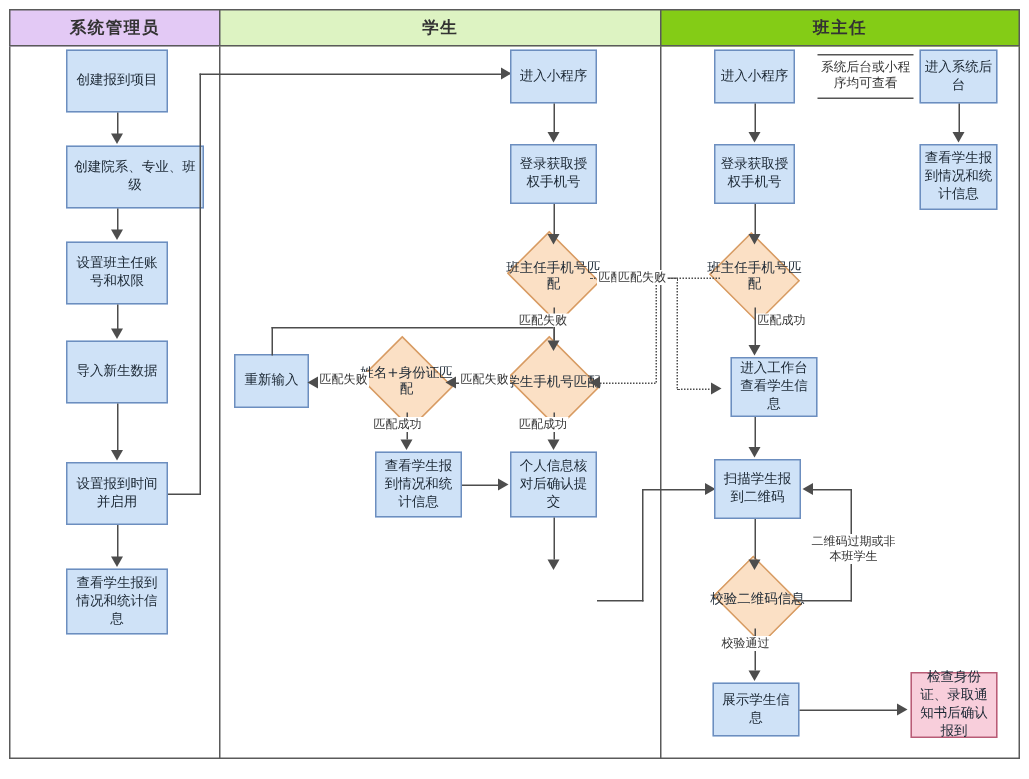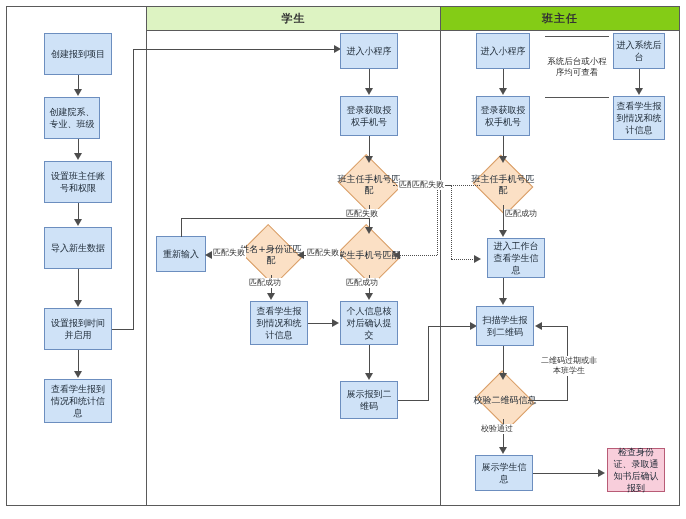--- a/index.html
+++ b/index.html
@@ -28,43 +28,46 @@
   .dot{position:absolute;}
   .dot.h{height:0;border-top:1px dotted #4d4d4d;}
   .dot.v{width:0;border-left:1px dotted #4d4d4d;}
   .arw{position:absolute;width:0;height:0;}
   .arw.down{border-left:4px solid transparent;border-right:4px solid transparent;border-top:7px solid #4d4d4d;}
   .arw.right{border-top:4px solid transparent;border-bottom:4px solid transparent;border-left:7px solid #4d4d4d;}
   .arw.left{border-top:4px solid transparent;border-bottom:4px solid transparent;border-right:7px solid #4d4d4d;}
   .elabel{position:absolute;font-size:8px;color:#333;background:#fff;
           padding:0 1px;white-space:nowrap;line-height:10px;}
   .note{position:absolute;text-align:center;font-size:8.5px;line-height:11px;color:#333;
-         border-top:1px solid #555;border-bottom:1px solid #555;padding:19px 2px;box-sizing:border-box;}
+         border-top:1px solid #555;border-bottom:1px solid #555;padding:3px 2px;box-sizing:border-box;}
 </style>
 </head>
 <body>
 
 <div id="canvas">
 
   <div class="frame"></div>
 
+  <div class="lane-header" style="left:6px;top:6px;width:141px;height:25px;background:#e3c9f5;">
+    <span>系统管理员</span>
+  </div>
   <div class="lane-header" style="left:146px;top:6px;width:295px;height:25px;background:#ddf3c2;">
     <span>学生</span>
   </div>
   <div class="lane-header" style="left:440px;top:6px;width:240px;height:25px;background:#84cc16;">
     <span>班主任</span>
   </div>
 
   <div class="lane-div" style="left:146px;top:31px;height:475px;"></div>
   <div class="lane-div" style="left:440px;top:31px;height:475px;"></div>
 
   <div class="node proc" style="left:44px;top:33px;width:68px;height:42px;">
     <span>创建报到项目</span>
   </div>
-  <div class="node proc" style="left:44px;top:97px;width:56px;height:42px;text-align:center;">
+  <div class="node proc" style="left:44px;top:97px;width:92px;height:42px;text-align:center;">
     <span>创建院系、专业、班级</span>
   </div>
   <div class="node proc" style="left:44px;top:161px;width:68px;height:42px;">
     <span>设置班主任账号和权限</span>
   </div>
   <div class="node proc" style="left:44px;top:308px;width:68px;height:42px;">
     <span>设置报到时间并启用</span>
   </div>
   <div class="node proc" style="left:44px;top:227px;width:68px;height:42px;">
     <span>导入新生数据</span>
@@ -122,23 +125,20 @@
   </div>
 
   <div class="node proc" style="left:250px;top:301px;width:58px;height:44px;">
     <span>查看学生报到情况和统计信息</span>
   </div>
 
   <div class="node proc" style="left:340px;top:301px;width:58px;height:44px;">
     <span>个人信息核对后确认提交</span>
   </div>
 
-  <div class="node proc" style="left:340px;top:381px;width:58px;height:38px;">
-    <span>展示报到二维码</span>
-  </div>
 
   <div class="ln v" style="left:369px;top:69px;height:19px;"></div>
   <div class="arw down" style="left:365px;top:88px;"></div>
   <div class="ln v" style="left:369px;top:136px;height:21px;"></div>
   <div class="arw down" style="left:365px;top:156px;"></div>
 
   <div class="ln v" style="left:369px;top:205px;height:22px;"></div>
   <div class="arw down" style="left:365px;top:227px;"></div>
   <div class="elabel" style="left:345px;top:209px;">匹配失败</div>
 

